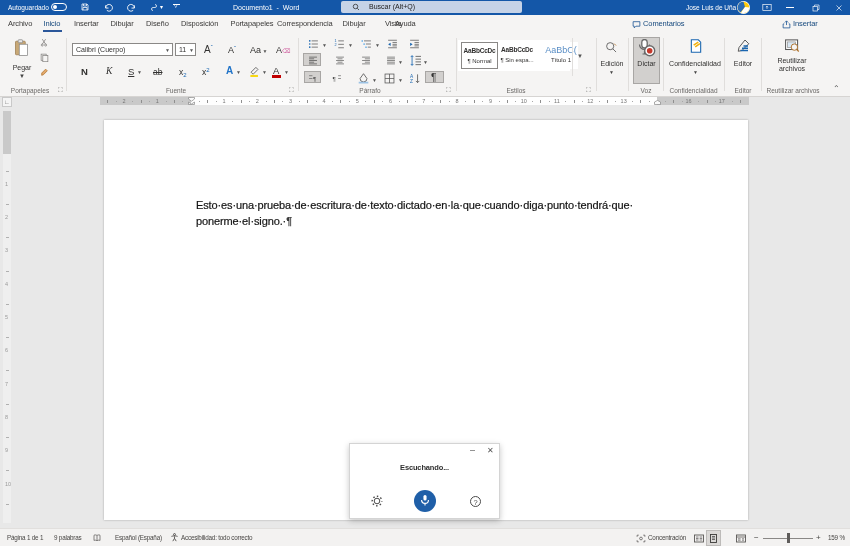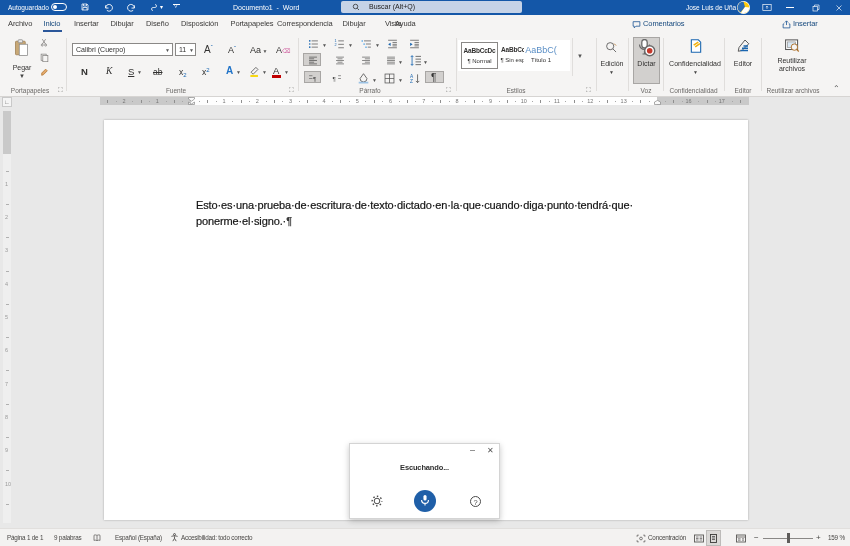--- a/index.html
+++ b/index.html
@@ -270,21 +270,21 @@
 
     <div class="abs" style="left:458px; top:7px; width:112px; height:31px; background:#fff;"></div>
     <div class="abs" style="left:461px; top:9px; width:37px; height:27px; background:#fff; border:1px solid #8a8886;">
       <div class="abs" style="left:0; top:4px; width:100%; text-align:center; font-size:6.5px; letter-spacing:-0.2px; font-weight:bold; color:#323130;">AaBbCcDc</div>
       <div class="abs" style="left:0; top:15px; width:100%; text-align:center; font-size:6px; color:#323130;">¶ Normal</div>
     </div>
     <div class="abs" style="left:499px; top:9px; width:36px; height:27px; background:#fff;">
       <div class="abs" style="left:0; top:4px; width:100%; text-align:center; font-size:6.5px; letter-spacing:-0.2px; font-weight:bold; color:#323130;">AaBbCcDc</div>
       <div class="abs" style="left:0; top:15px; width:100%; text-align:center; font-size:6px; color:#323130;">¶ Sin espa...</div>
     </div>
-    <div class="abs" style="left:524px; top:9px; width:34px; height:27px; background:#fff;">
+    <div class="abs" style="left:544px; top:9px; width:34px; height:27px; background:#fff;">
       <div class="abs" style="left:0; top:3px; width:100%; text-align:center; font-size:9px; color:#5b8fc6;">AaBbC(</div>
       <div class="abs" style="left:0; top:15px; width:100%; text-align:center; font-size:6px; color:#323130;">Título 1</div>
     </div>
     <span class="abs" style="left:572px; top:5px; width:1px; height:38px; background:#e0dedc;"></span>
     <span class="abs" style="left:577px; top:20px; font-size:6px; color:#555;">▼</span>
     <div class="glabel" style="left:448px; width:136px;">Estilos</div>
     <span class="launcher" style="left:586px; top:53px;">⛶</span>
     <div class="gsep" style="left:596px;"></div>
 
     <div class="abs" style="left:598px; top:4px; width:28px; height:48px;">

